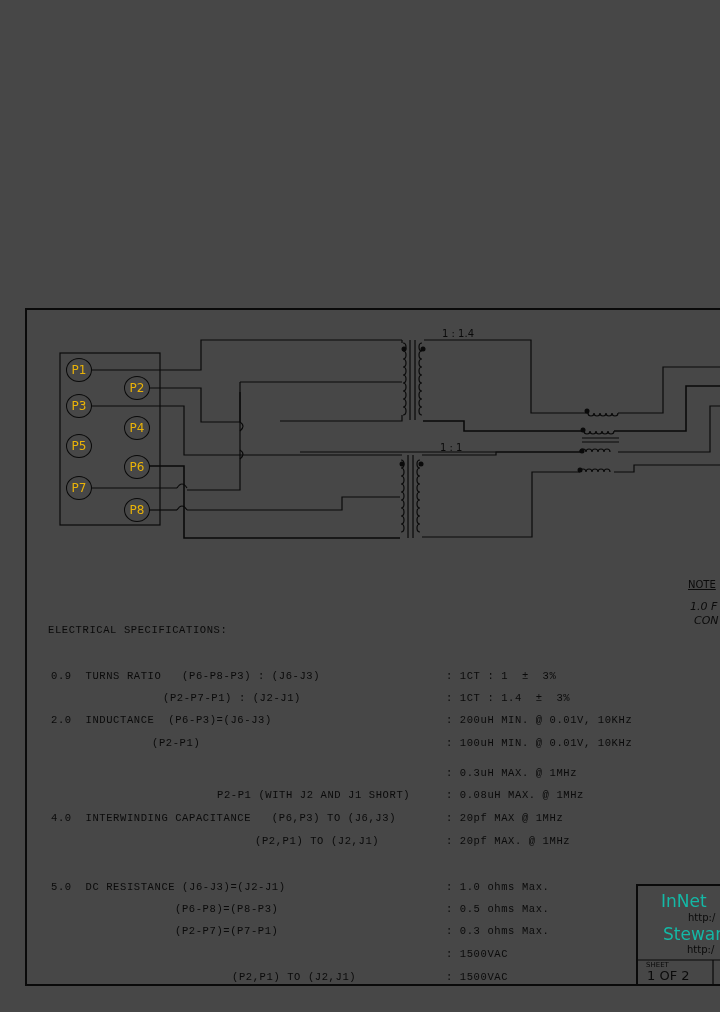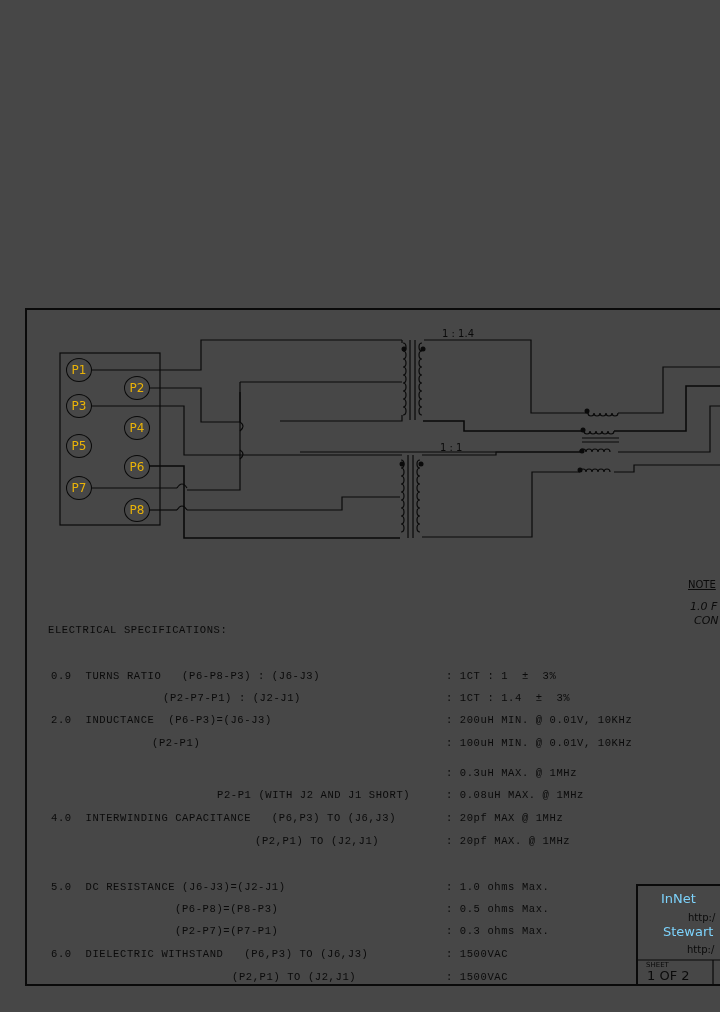--- a/index.html
+++ b/index.html
@@ -8,21 +8,21 @@
   #sheet { position:absolute; left:0; top:0; width:720px; height:1012px; }
   .txt { position:absolute; font-size:10.5px; letter-spacing:0.6px; white-space:pre; color:#0a0a0a; line-height:12px;
          font-family:Liberation Mono, monospace;margin-top:44px; }
   .hdr { font-size:10.5px; }
   .ratio { position:absolute; font-size:10px; color:#0a0a0a; white-space:pre; font-family:"DejaVu Sans", sans-serif;margin-left:44px; }
   .pin { position:absolute; width:24px; height:22px; border:1px solid #0a0a0a; border-radius:50%;
          font-family:"DejaVu Sans", sans-serif; font-size:12px; text-align:center; line-height:22px; color:#eab308; }
   .notes-title { position:absolute; left:688px; top:579px; font-size:10px; text-decoration:underline;
                  font-family:"DejaVu Sans", sans-serif; }
   .notes-line { position:absolute; font-size:11px; font-family:"DejaVu Sans", sans-serif;font-style:italic; }
-  .tb-big { position:absolute; font-family:"DejaVu Sans", sans-serif; font-size:13px; color:#7dd3fc; }
+  .tb-big { position:absolute; font-family:"DejaVu Sans", sans-serif; font-size:17px; color:#14b8a6; }
   .tb-small { position:absolute; font-family:"DejaVu Sans", sans-serif; font-size:10px; color:#0a0a0a; }
 </style>
 </head>
 <body>
 
 <div id="sheet">
 
   <svg width="720" height="1012" style="position:absolute;left:0;top:0">
     <g stroke="#0a0a0a" fill="none" stroke-width="1.2">
 
@@ -138,21 +138,20 @@
 
   <div class="txt" style="left:51px;top:837px">5.0  DC RESISTANCE (J6-J3)=(J2-J1)</div>
   <div class="txt" style="left:446px;top:837px">: 1.0 ohms Max.</div>
 
   <div class="txt" style="left:175px;top:859px">(P6-P8)=(P8-P3)</div>
   <div class="txt" style="left:446px;top:859px">: 0.5 ohms Max.</div>
 
   <div class="txt" style="left:175px;top:881px">(P2-P7)=(P7-P1)</div>
   <div class="txt" style="left:446px;top:881px">: 0.3 ohms Max.</div>
 
-  <div class="txt" style="left:51px;top:904px">6.0  DIELECTRIC WITHSTAND   (P6,P3) TO (J6,J3)</div>
   <div class="txt" style="left:446px;top:904px">: 1500VAC</div>
 
   <div class="txt" style="left:232px;top:927px">(P2,P1) TO (J2,J1)</div>
   <div class="txt" style="left:446px;top:927px">: 1500VAC</div>
 
   <div class="notes-title">NOTE</div>
   <div class="notes-line" style="left:690px;top:600px">1.0  F</div>
   <div class="notes-line" style="left:694px;top:614px">CON</div>
 
   <div class="tb-big" style="left:661px;top:891px">InNet</div>

